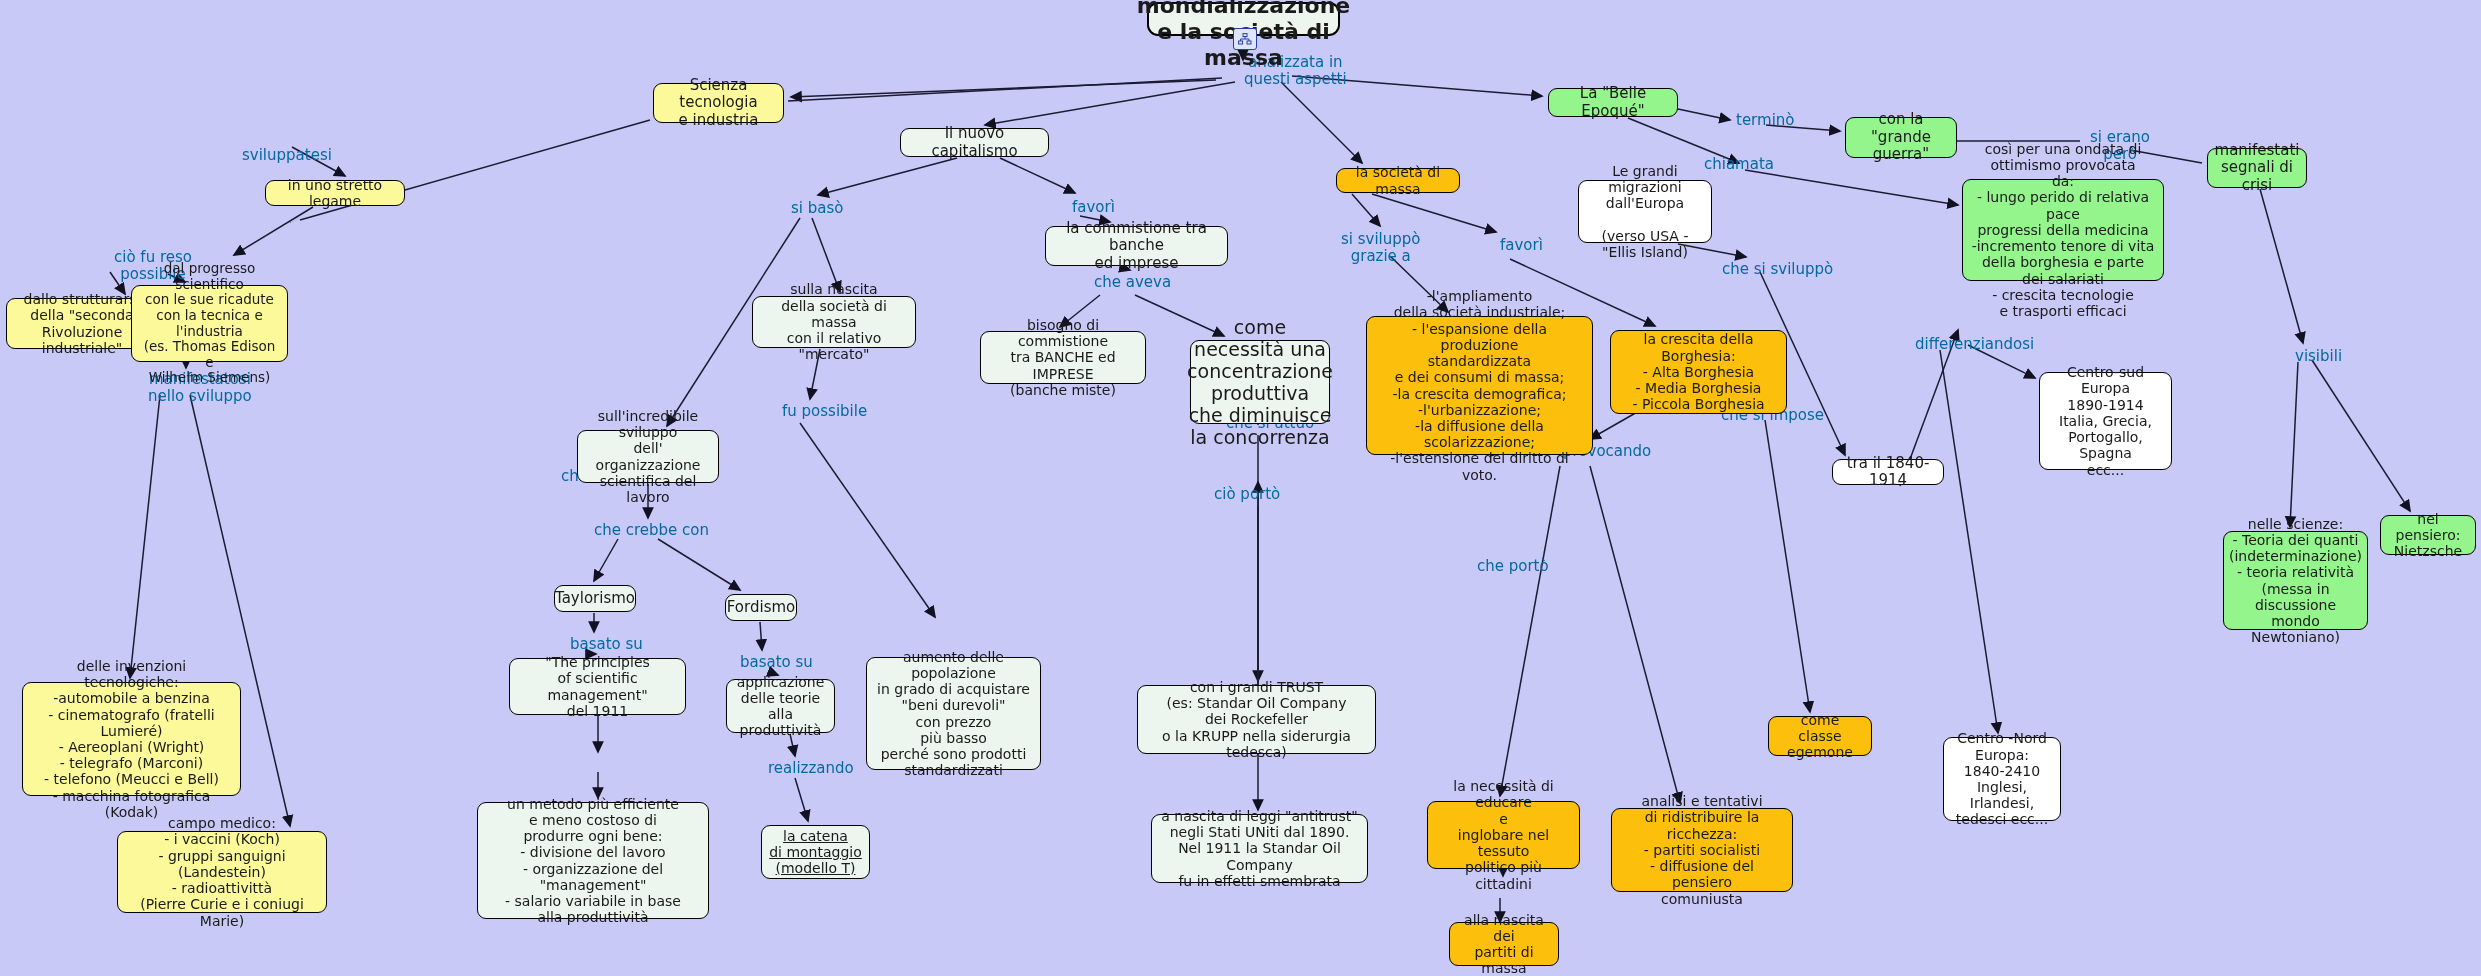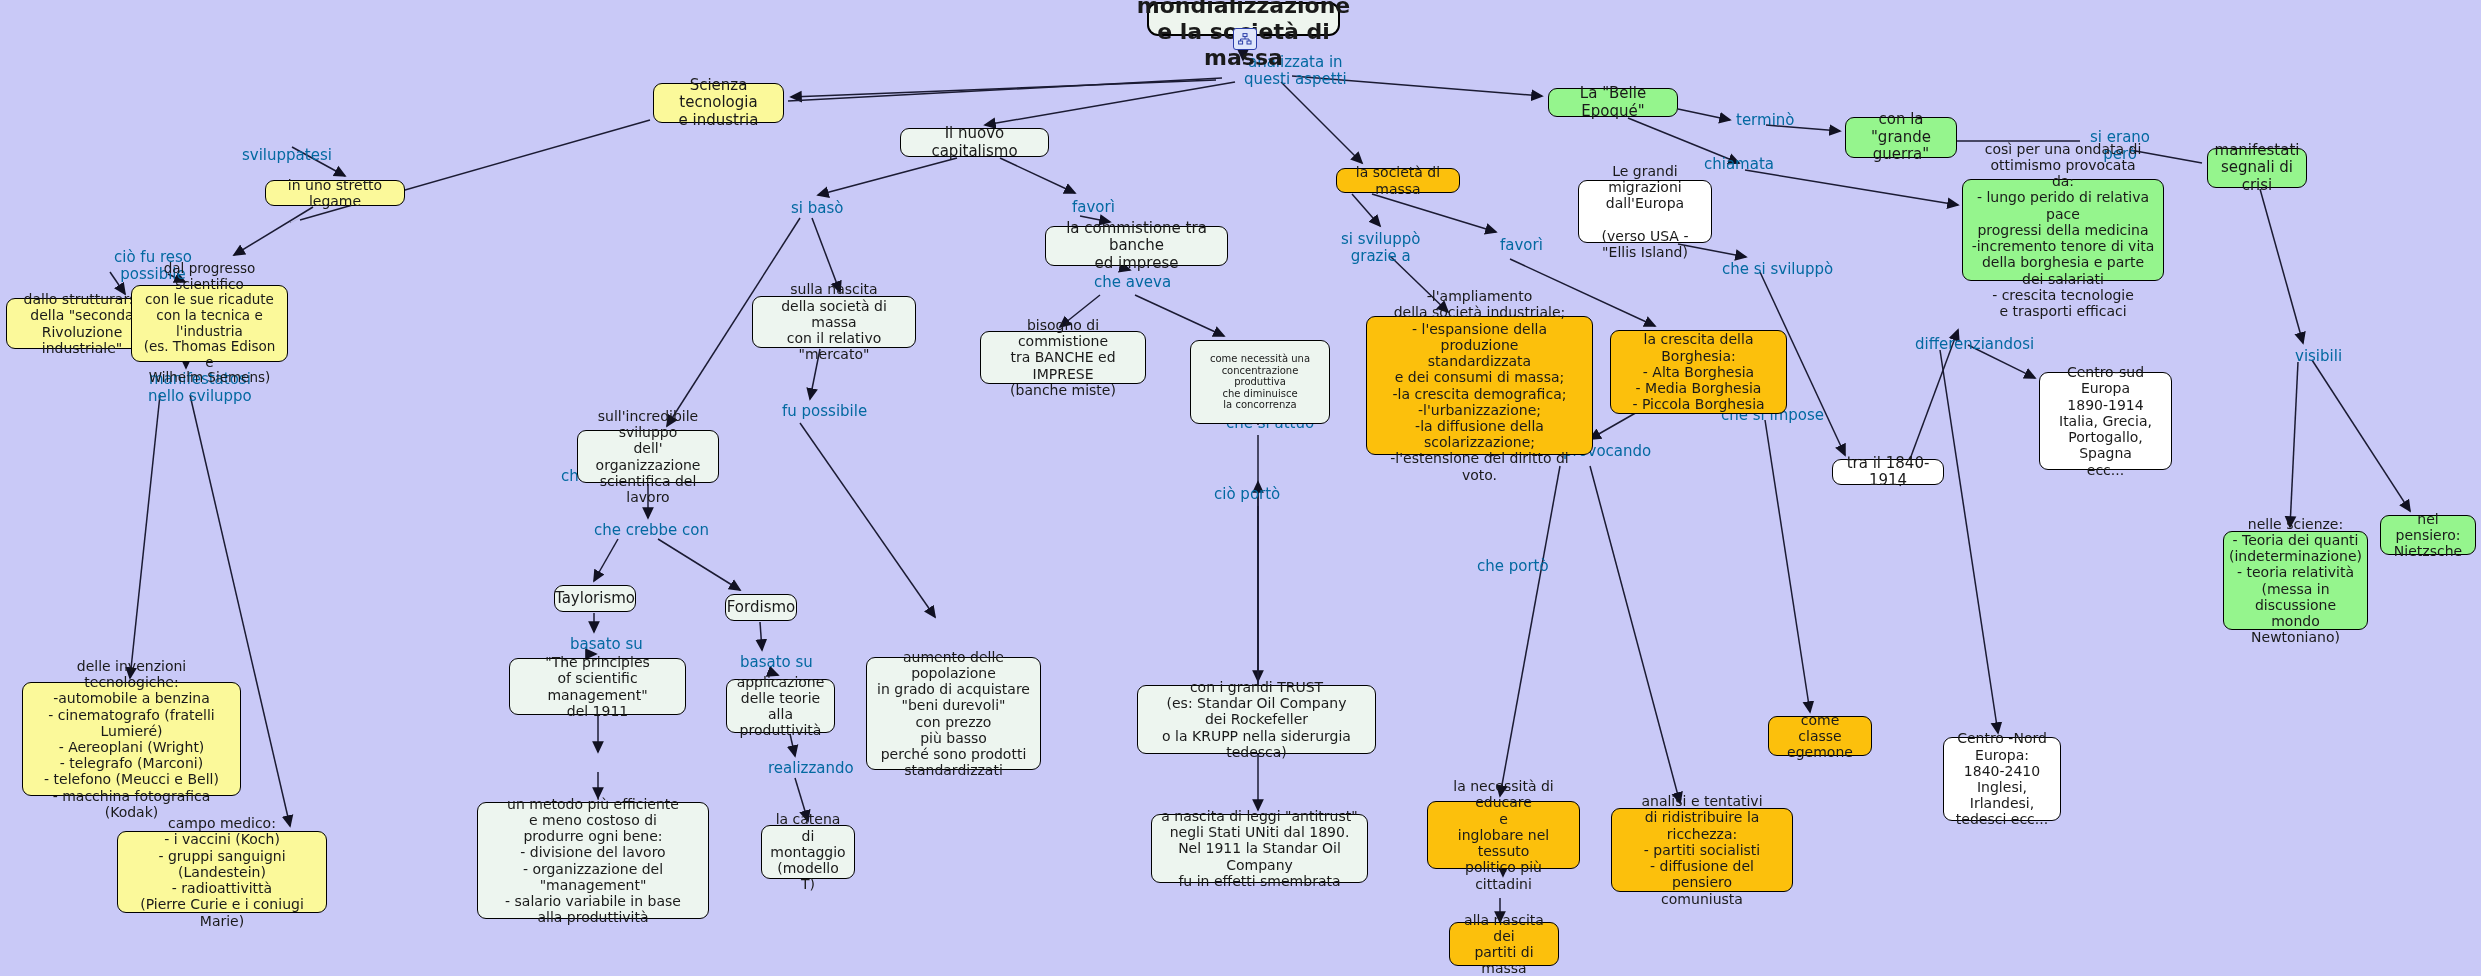--- a/index.html
+++ b/index.html
@@ -256,21 +256,21 @@
 Wilhelm Siemens)</div>
       <div class="node n-mint" style="left: 577px; top: 430px; width: 142px; height: 53px; font-size: 14px;">sull'incredibile sviluppo
 dell' organizzazione
 scientifica del lavoro</div>
       <div class="node n-mint" style="left: 752px; top: 296px; width: 164px; height: 52px; font-size: 14px;">sulla nascita
 della società di massa
 con il relativo "mercato"</div>
       <div class="node n-mint" style="left: 980px; top: 331px; width: 166px; height: 53px; font-size: 14px;">bisogno di commistione
 tra BANCHE ed IMPRESE
 (banche miste)</div>
-      <div class="node n-mint" style="left: 1190px; top: 340px; width: 140px; height: 84px; font-size: 10px;">come necessità una
+      <div class="node n-mint" style="left: 1190px; top: 340px; width: 140px; height: 84px; font-size: 19px;">come necessità una
 concentrazione
 produttiva
 che diminuisce
 la concorrenza</div>
       <div class="node n-orange" style="left: 1366px; top: 316px; width: 227px; height: 139px; font-size: 14px;">-l'ampliamento
 della società industriale;
 - l'espansione della produzione
 standardizzata
 e dei consumi di massa;
 -la crescita demografica;
@@ -331,21 +331,21 @@
 - partiti socialisti
 - diffusione del pensiero
 comuniusta</div>
       <div class="node n-mint" style="left: 477px; top: 802px; width: 232px; height: 117px; font-size: 14px;">un metodo più efficiente
 e meno costoso di
 produrre ogni bene:
 - divisione del lavoro
 - organizzazione del "management"
 - salario variabile in base
 alla produttività</div>
-      <div class="node n-mint" style="left: 761px; top: 825px; width: 94px; height: 54px; font-size: 14px;">la catena
+      <div class="node n-mint" style="left: 761px; top: 825px; width: 109px; height: 54px; font-size: 14px; text-decoration: underline;">la catena
 di montaggio
 (modello T)</div>
       <div class="node n-mint" style="left: 1151px; top: 814px; width: 217px; height: 69px; font-size: 14px;">a nascita di leggi "antitrust"
 negli Stati UNiti dal 1890.
 Nel 1911 la Standar Oil Company
 fu in effetti smembrata</div>
       <div class="node n-yellow" style="left: 22px; top: 682px; width: 219px; height: 114px; font-size: 14px;">delle invenzioni tecnologiche:
 -automobile a benzina
 - cinematografo (fratelli Lumieré)
 - Aereoplani (Wright)

